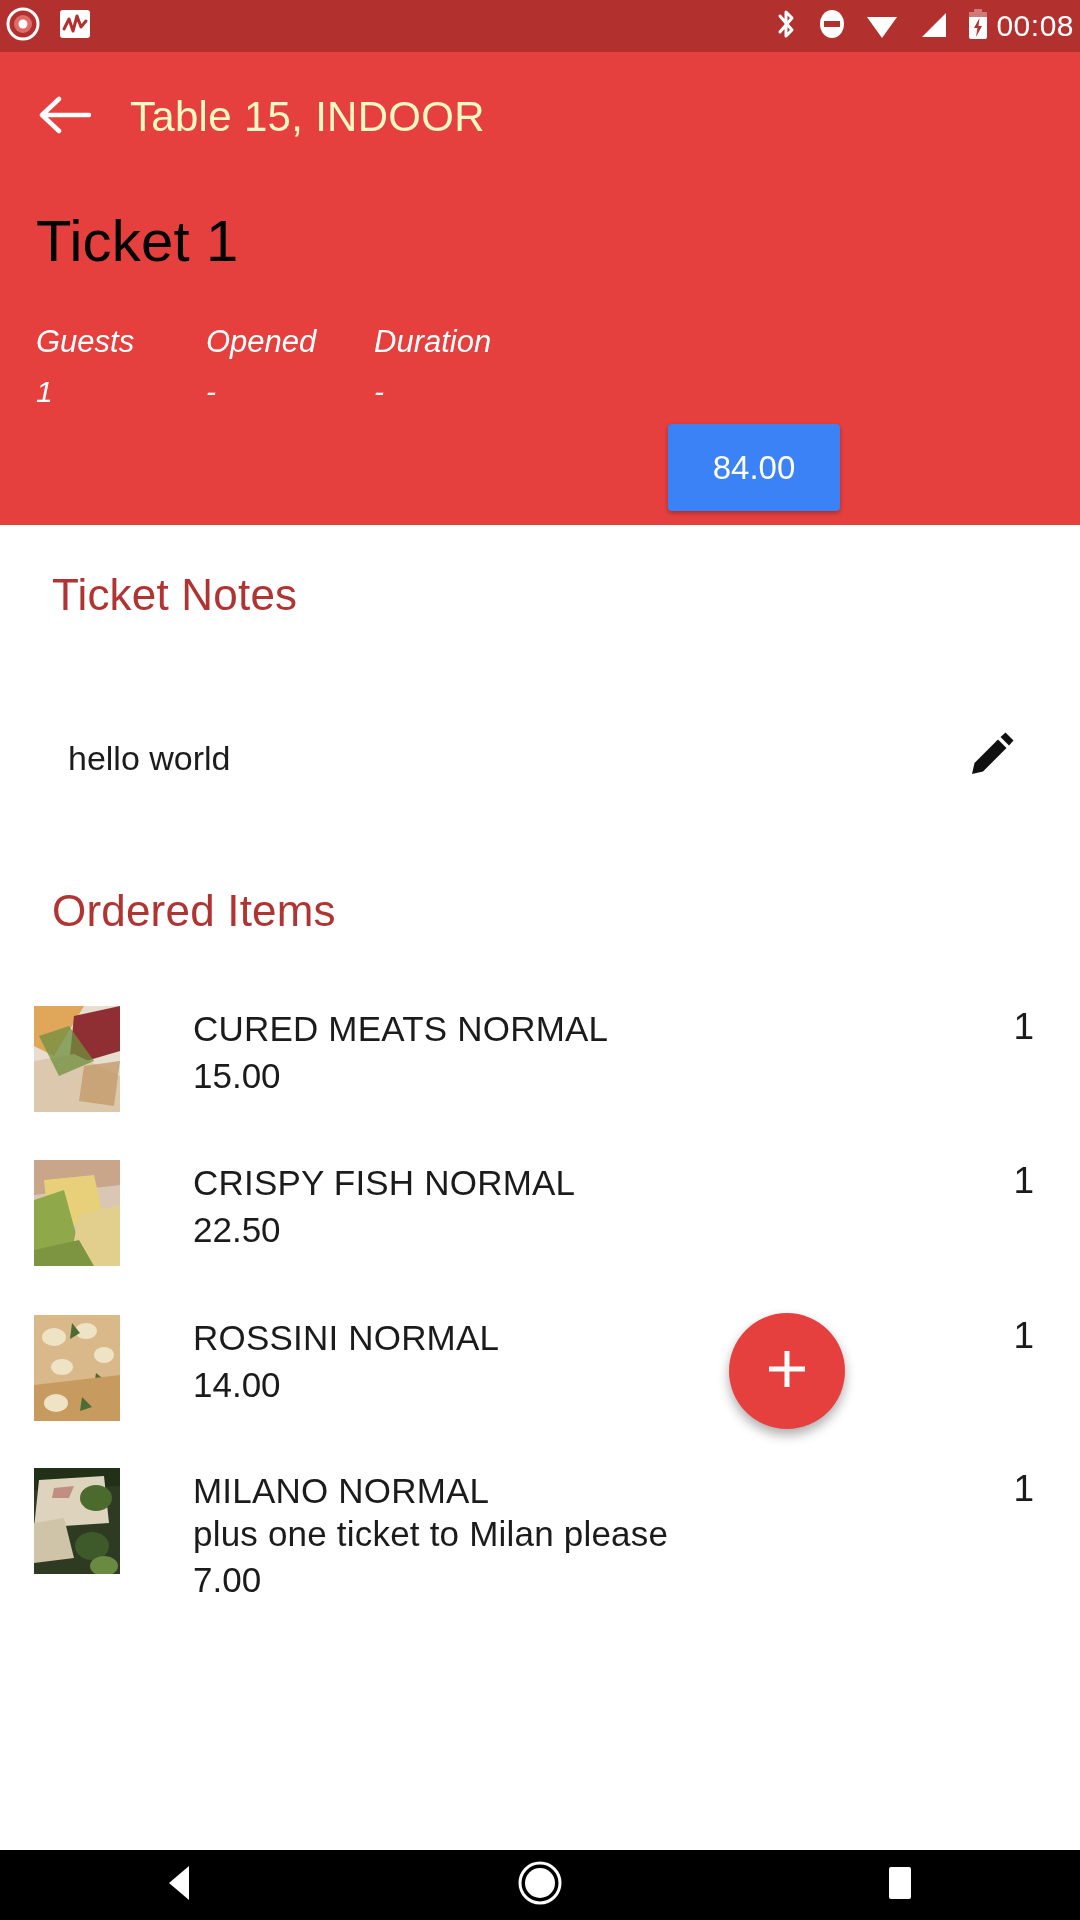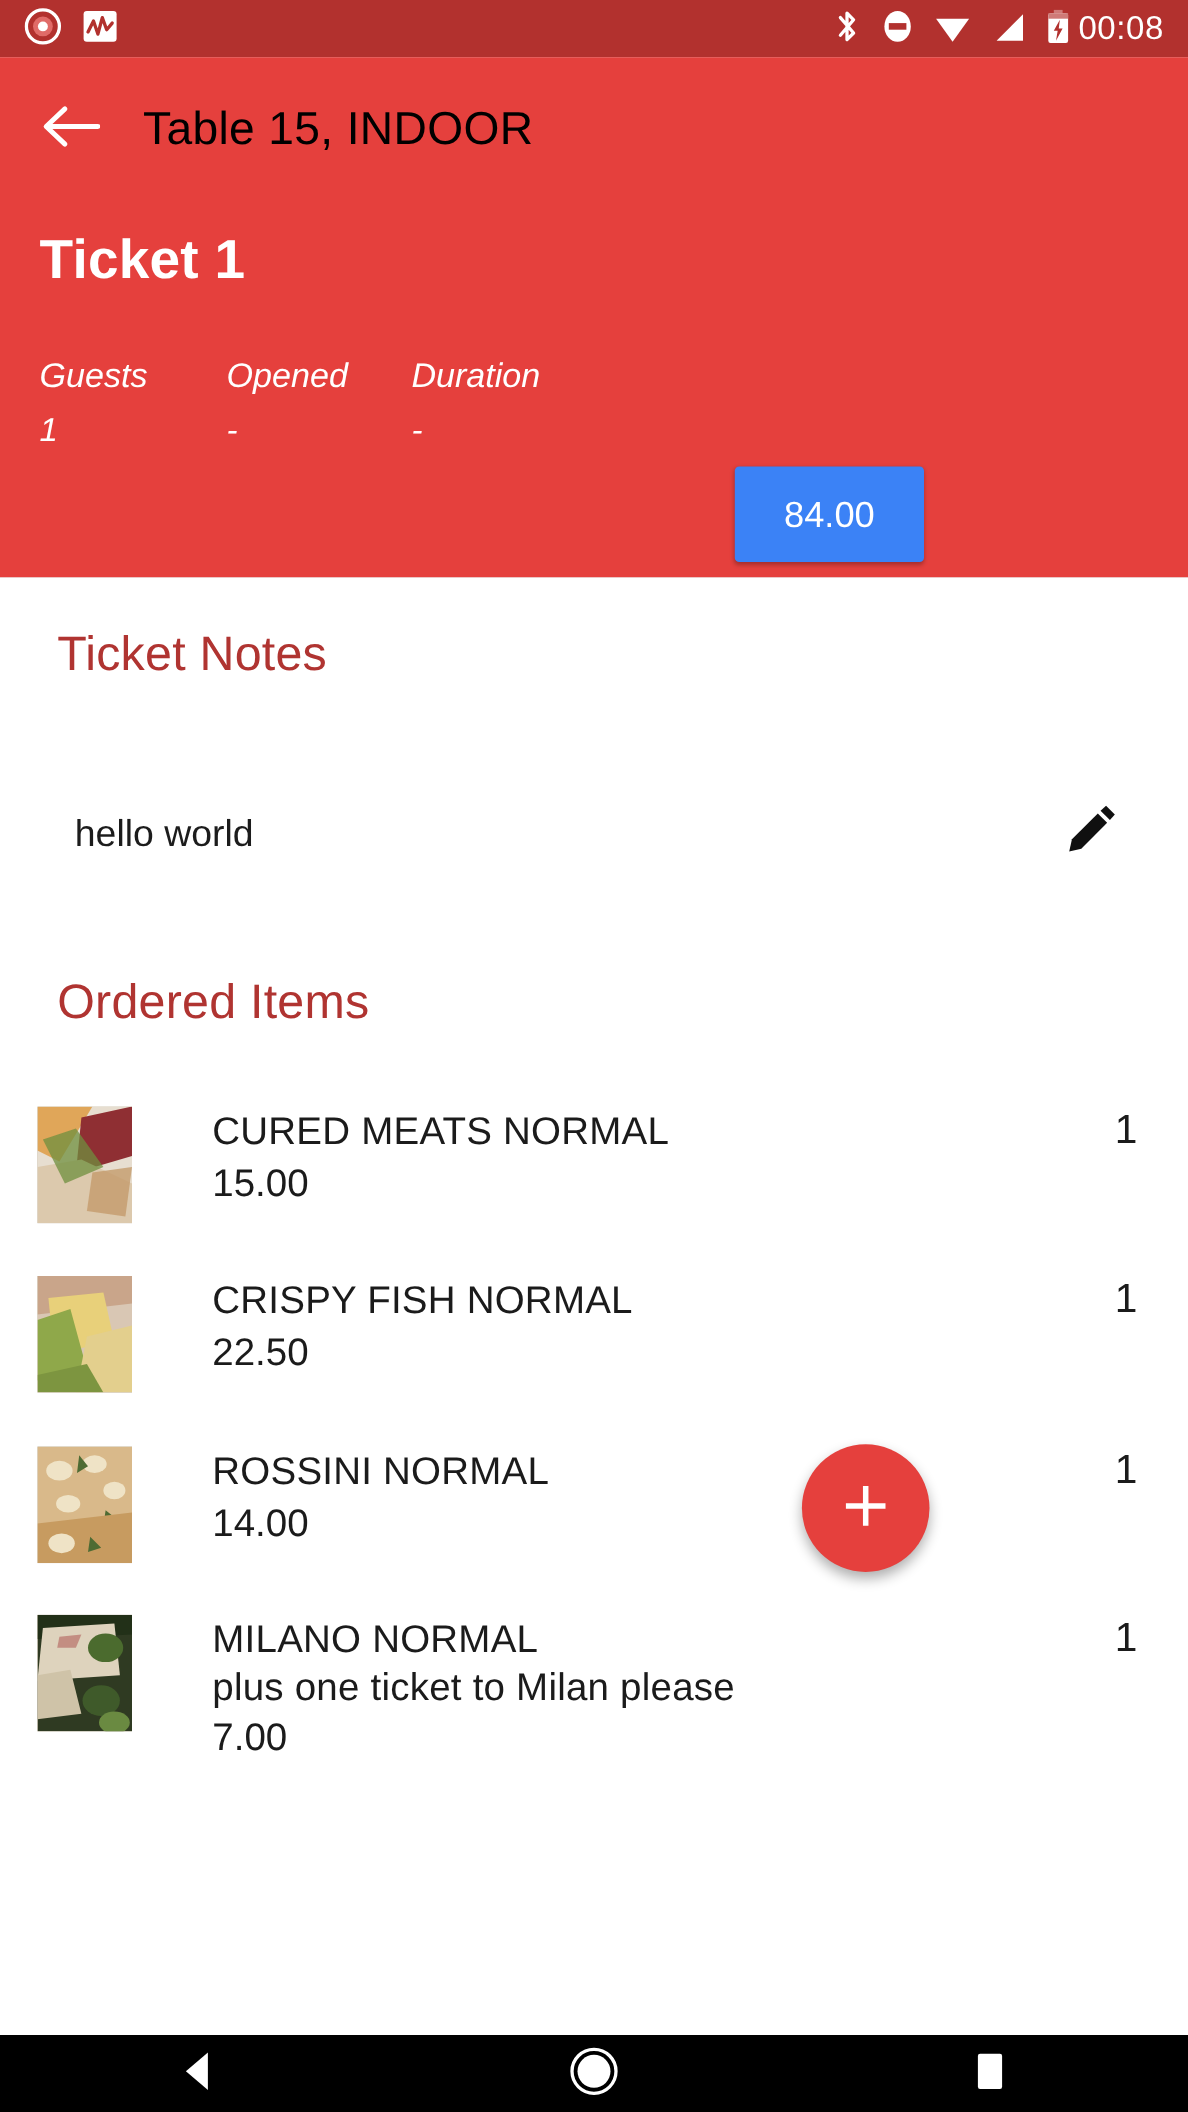--- a/index.html
+++ b/index.html
@@ -7,40 +7,40 @@
   body{
     font-family:"Liberation Sans", sans-serif;
     background:#ffffff;
     overflow:hidden;
     position:relative;
   }
 
   
   .statusbar{
     position:absolute; top:0; left:0; width:1080px; height:52px;
-    background:#b2312e; display:flex; align-items:center; padding:0 22px;
+    background:#b2312e; display:flex; align-items:center; padding:0 6px;
   }
   .sb-left{ display:flex; align-items:center; gap:18px; }
   .sb-right{ margin-left:auto; display:flex; align-items:center; gap:16px; }
   .sb-clock{ color:#ffffff; font-size:30px; letter-spacing:.5px; margin-left:6px; }
 
   .ic{ display:block; }
 
   
   .header{
     position:absolute; top:52px; left:0; width:1080px; height:473px;
     background:#e5403d;
   }
   .appbar{ position:absolute; top:0; left:0; width:100%; height:130px; display:flex; align-items:center; }
   .back-btn{ width:110px; height:110px; margin-left:10px; display:flex; align-items:center; justify-content:center; }
-  .appbar-title{ color:#000000; font-size:42px; font-weight:400; margin-left:10px; letter-spacing:.3px; }
+  .appbar-title{ color:#fef9c3; font-size:42px; font-weight:400; margin-left:10px; letter-spacing:.3px; }
 
   .ticket-title{
     position:absolute; top:155px; left:36px;
-    color:#ffffff; font-size:50px; font-weight:700; letter-spacing:.2px;
+    color:#000000; font-size:58px; font-weight:400; letter-spacing:.2px;
   }
 
   .stats{ position:absolute; top:272px; left:36px; display:flex; }
   .stat{ display:flex; flex-direction:column;font-style:italic; }
   .stat-label{ color:#ffffff; font-size:31px; font-weight:400; }
   .stat-value{ color:#ffffff; font-size:30px; font-weight:400; margin-top:15px; }
   .stat.guests{ width:170px; }
   .stat.opened{ width:168px; }
   .stat.duration{ width:200px; }
 

